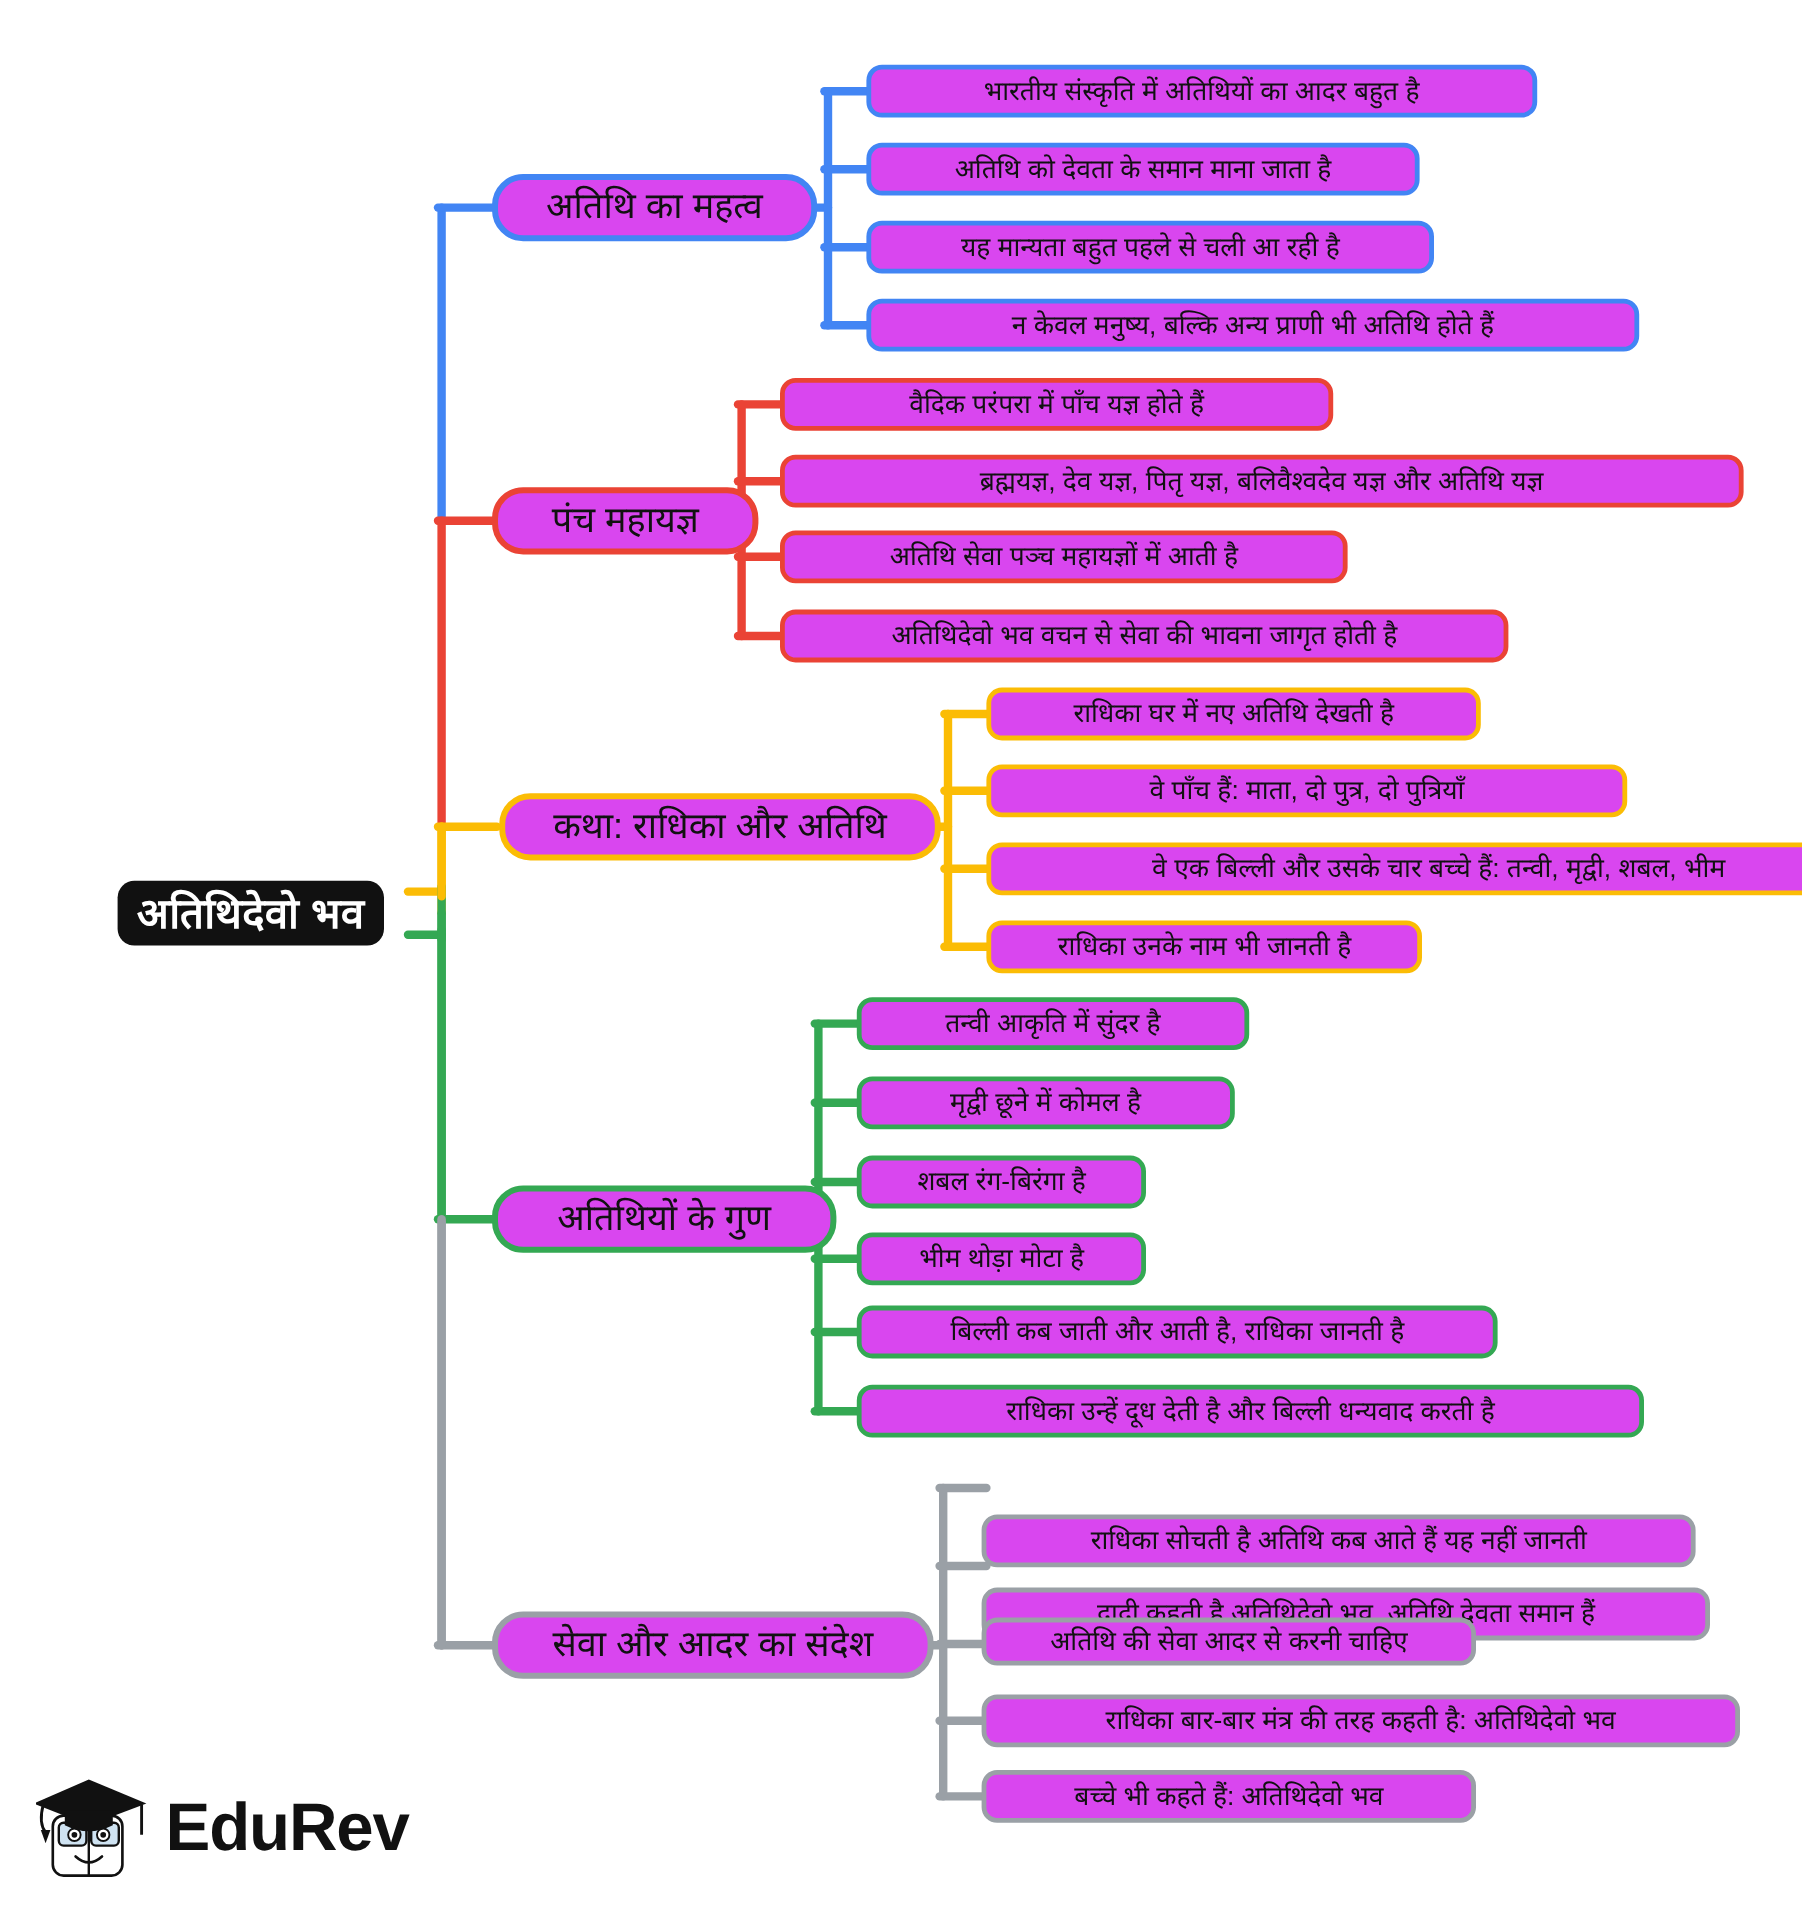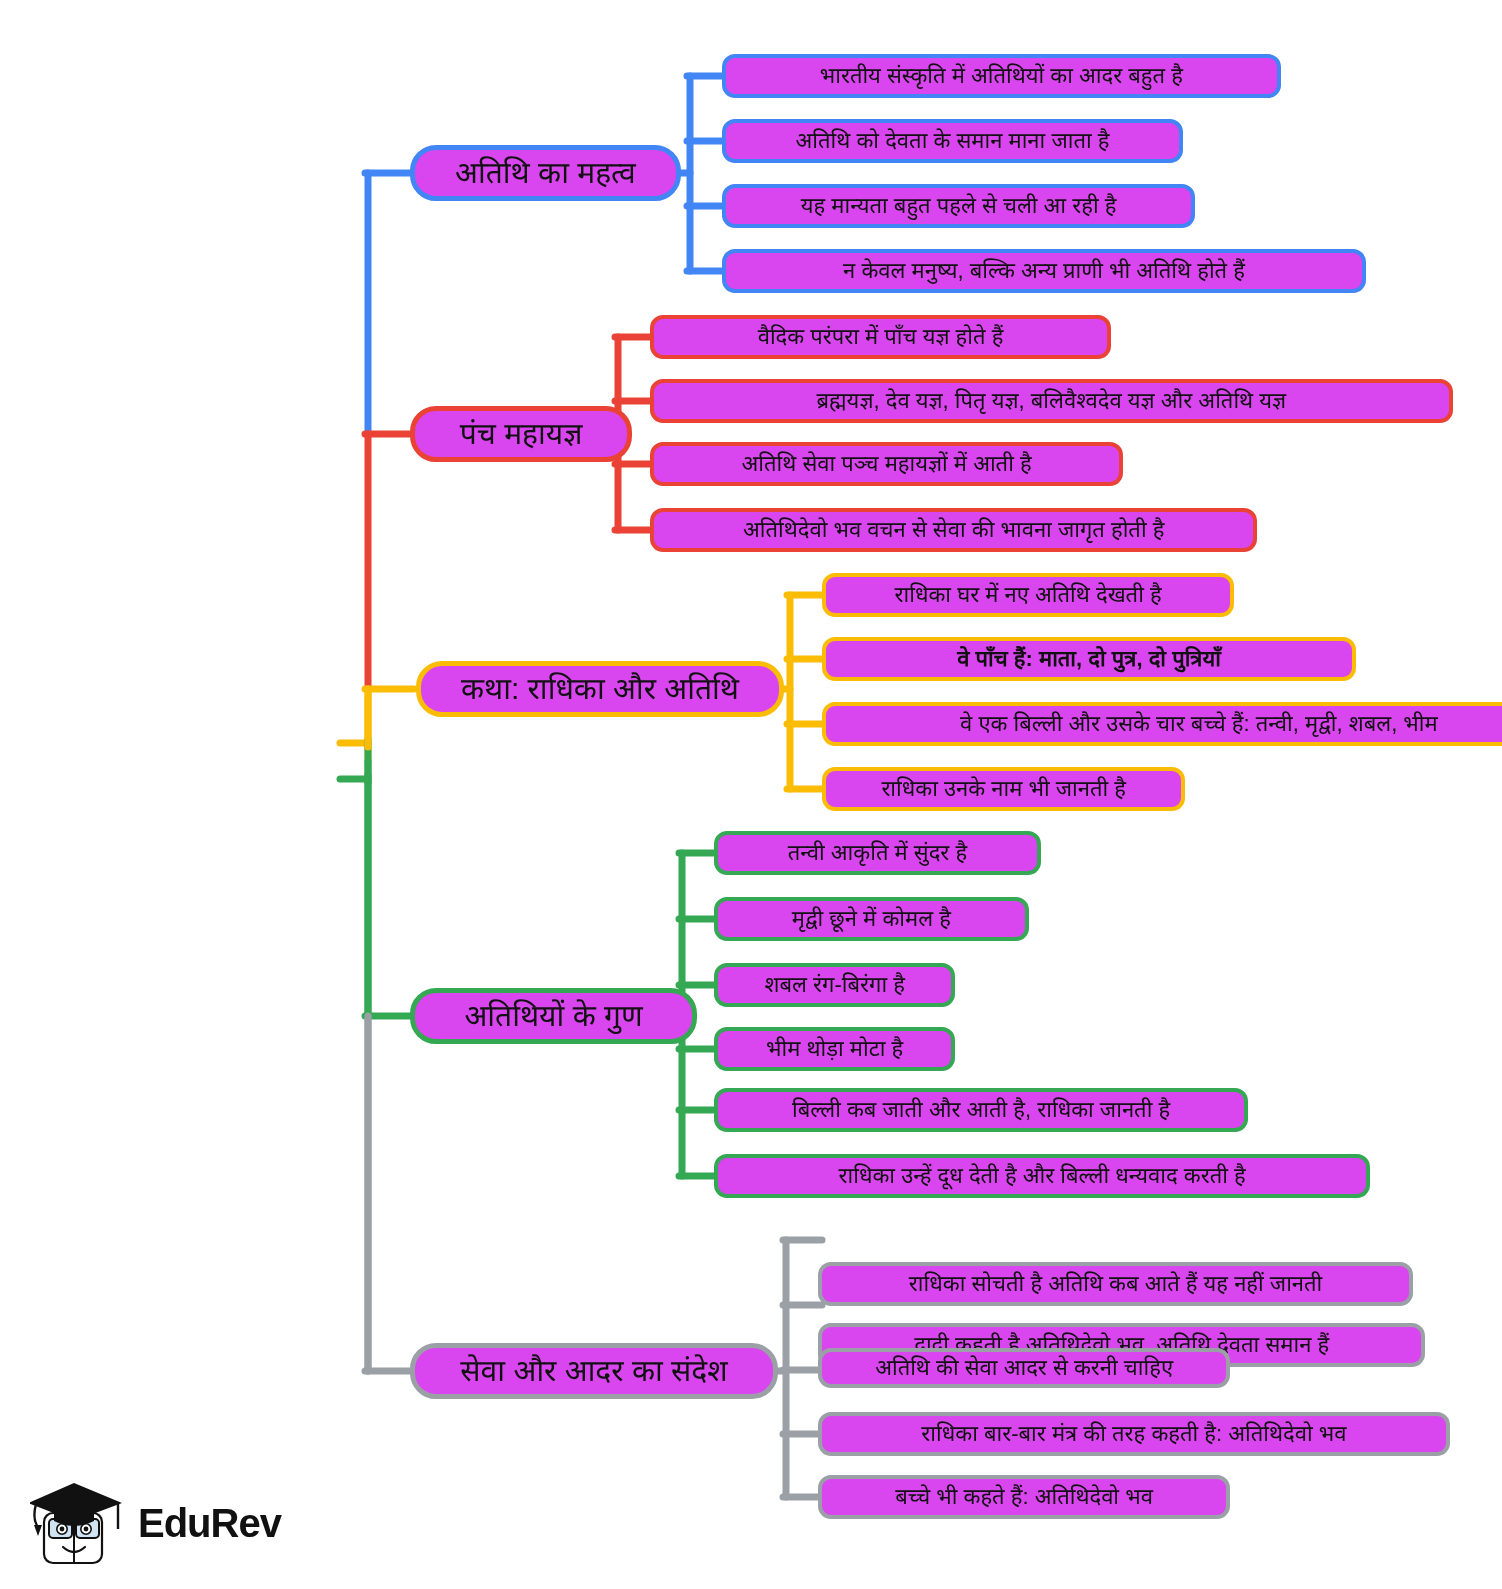--- a/index.html
+++ b/index.html
@@ -67,21 +67,21 @@
     left: 30px;
     top: 1468px;
     width: 300px;
     height: 110px;
     display: flex;
     align-items: center;
     gap: 12px;
   }
   #logo-mark { width: 96px; height: 100px; flex: 0 0 auto; }
   #logo-word {
-    font-size: 40px;
+    font-size: 56px;
     font-weight: 700;
     color: #111111;
     letter-spacing: -1px;
     line-height: 1;
     font-family: "Liberation Sans", sans-serif;
   }
 </style>
 </head>
 <body>
 
@@ -132,35 +132,36 @@
       <line x1="783" y1="1434" x2="822" y2="1434" stroke="#9AA0A6" stroke-width="7" stroke-linecap="round"></line>
       <line x1="783" y1="1497" x2="822" y2="1497" stroke="#9AA0A6" stroke-width="7" stroke-linecap="round"></line>
       <line x1="340" y1="743" x2="368" y2="743" stroke="#FBBC05" stroke-width="7" stroke-linecap="round"></line>
       <line x1="340" y1="779" x2="368" y2="779" stroke="#34A853" stroke-width="7" stroke-linecap="round"></line>
       <line x1="368" y1="739" x2="368" y2="783" stroke="#34A853" stroke-width="7" stroke-linecap="round"></line>
       <line x1="368" y1="689" x2="368" y2="747" stroke="#FBBC05" stroke-width="7" stroke-linecap="round"></line>
       <line x1="368" y1="775" x2="368" y2="1016" stroke="#34A853" stroke-width="7" stroke-linecap="round"></line>
       <line x1="368" y1="1016" x2="368" y2="1371" stroke="#9AA0A6" stroke-width="7" stroke-linecap="round"></line>
     </svg>
 
+  <div class="node root-node" id="root-node" style="left: 98px; top: 734px; height: 54px;">अतिथिदेवो भव</div>
 
   <div id="nodes-layer">
       <div class="node branch-node" style="left: 410px; top: 145px; height: 56px; min-width: 270.8px; border-color: rgb(66, 133, 244);">अतिथि का महत्व</div>
       <div class="node leaf-node" style="left: 722px; top: 54px; height: 44px; min-width: 558.6px; border-color: rgb(66, 133, 244);">भारतीय संस्कृति में अतिथियों का आदर बहुत है</div>
       <div class="node leaf-node" style="left: 722px; top: 119px; height: 44px; min-width: 461px; border-color: rgb(66, 133, 244);">अतिथि को देवता के समान माना जाता है</div>
       <div class="node leaf-node" style="left: 722px; top: 184px; height: 44px; min-width: 473.2px; border-color: rgb(66, 133, 244);">यह मान्यता बहुत पहले से चली आ रही है</div>
       <div class="node leaf-node" style="left: 722px; top: 249px; height: 44px; min-width: 644px; border-color: rgb(66, 133, 244);">न केवल मनुष्य, बल्कि अन्य प्राणी भी अतिथि होते हैं</div>
       <div class="node branch-node" style="left: 410px; top: 406px; height: 56px; min-width: 222.2px; border-color: rgb(234, 67, 53);">पंच महायज्ञ</div>
       <div class="node leaf-node" style="left: 650px; top: 315px; height: 44px; min-width: 461px; border-color: rgb(234, 67, 53);">वैदिक परंपरा में पाँच यज्ञ होते हैं</div>
       <div class="node leaf-node" style="left: 650px; top: 379px; height: 44px; min-width: 802.6px; border-color: rgb(234, 67, 53);">ब्रह्मयज्ञ, देव यज्ञ, पितृ यज्ञ, बलिवैश्वदेव यज्ञ और अतिथि यज्ञ</div>
       <div class="node leaf-node" style="left: 650px; top: 442px; height: 44px; min-width: 473.2px; border-color: rgb(234, 67, 53);">अतिथि सेवा पञ्च महायज्ञों में आती है</div>
       <div class="node leaf-node" style="left: 650px; top: 508px; height: 44px; min-width: 607.4px; border-color: rgb(234, 67, 53);">अतिथिदेवो भव वचन से सेवा की भावना जागृत होती है</div>
       <div class="node branch-node" style="left: 416px; top: 661px; height: 56px; min-width: 368px; border-color: rgb(251, 188, 5);">कथा: राधिका और अतिथि</div>
       <div class="node leaf-node" style="left: 822px; top: 573px; height: 44px; min-width: 412.2px; border-color: rgb(251, 188, 5);">राधिका घर में नए अतिथि देखती है</div>
-      <div class="node leaf-node" style="left: 822px; top: 637px; height: 44px; min-width: 534.2px; border-color: rgb(251, 188, 5); font-weight: bold;">वे पाँच हैं: माता, दो पुत्र, दो पुत्रियाँ</div>
+      <div class="node leaf-node" style="left: 822px; top: 637px; height: 44px; min-width: 534.2px; border-color: rgb(251, 188, 5);">वे पाँच हैं: माता, दो पुत्र, दो पुत्रियाँ</div>
       <div class="node leaf-node" style="left: 822px; top: 702px; height: 44px; min-width: 753.8px; border-color: rgb(251, 188, 5);">वे एक बिल्ली और उसके चार बच्चे हैं: तन्वी, मृद्वी, शबल, भीम</div>
       <div class="node leaf-node" style="left: 822px; top: 767px; height: 44px; min-width: 363.4px; border-color: rgb(251, 188, 5);">राधिका उनके नाम भी जानती है</div>
       <div class="node branch-node" style="left: 410px; top: 988px; height: 56px; min-width: 287px; border-color: rgb(52, 168, 83);">अतिथियों के गुण</div>
       <div class="node leaf-node" style="left: 714px; top: 831px; height: 44px; min-width: 326.8px; border-color: rgb(52, 168, 83);">तन्वी आकृति में सुंदर है</div>
       <div class="node leaf-node" style="left: 714px; top: 897px; height: 44px; min-width: 314.6px; border-color: rgb(52, 168, 83);">मृद्वी छूने में कोमल है</div>
       <div class="node leaf-node" style="left: 714px; top: 963px; height: 44px; min-width: 241.4px; border-color: rgb(52, 168, 83);">शबल रंग-बिरंगा है</div>
       <div class="node leaf-node" style="left: 714px; top: 1027px; height: 44px; min-width: 241.4px; border-color: rgb(52, 168, 83);">भीम थोड़ा मोटा है</div>
       <div class="node leaf-node" style="left: 714px; top: 1088px; height: 44px; min-width: 534.2px; border-color: rgb(52, 168, 83);">बिल्ली कब जाती और आती है, राधिका जानती है</div>
       <div class="node leaf-node" style="left: 714px; top: 1154px; height: 44px; min-width: 656.2px; border-color: rgb(52, 168, 83);">राधिका उन्हें दूध देती है और बिल्ली धन्यवाद करती है</div>
       <div class="node branch-node" style="left: 410px; top: 1343px; height: 56px; min-width: 368px; border-color: rgb(154, 160, 166);">सेवा और आदर का संदेश</div>

